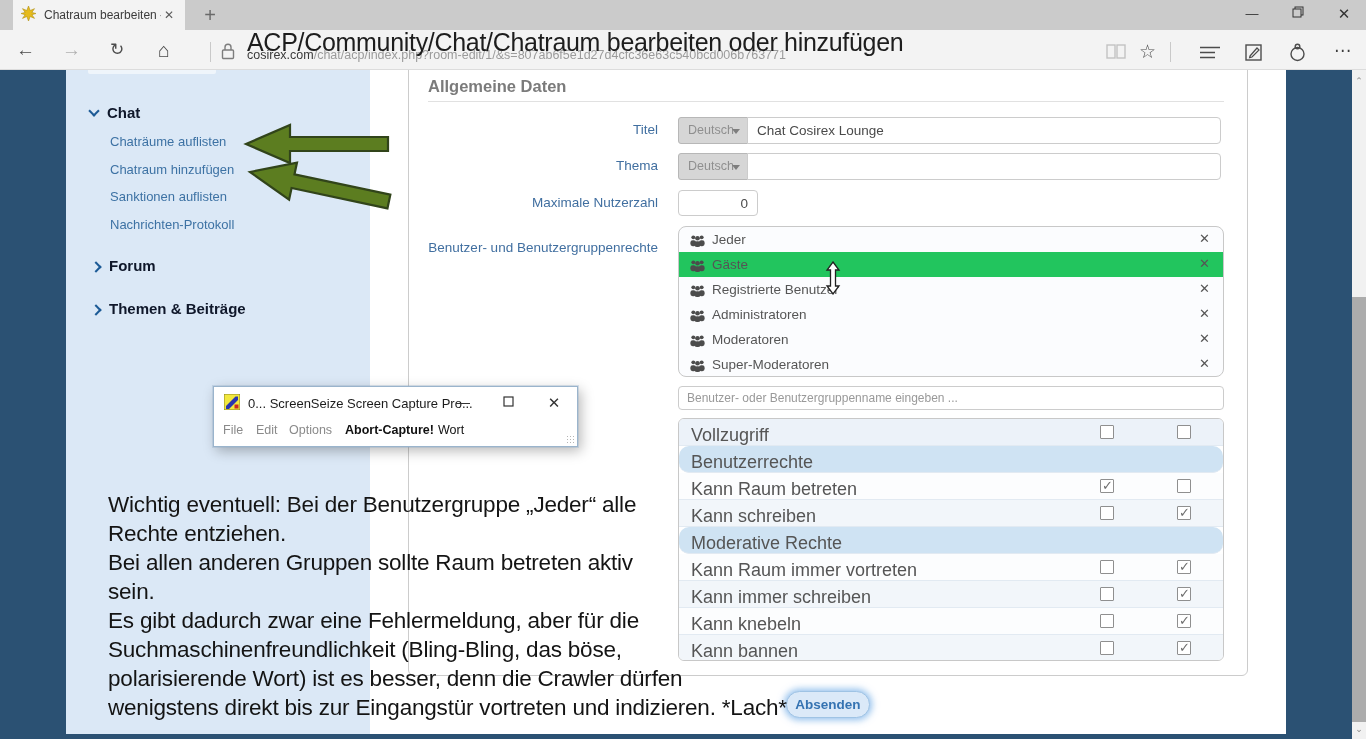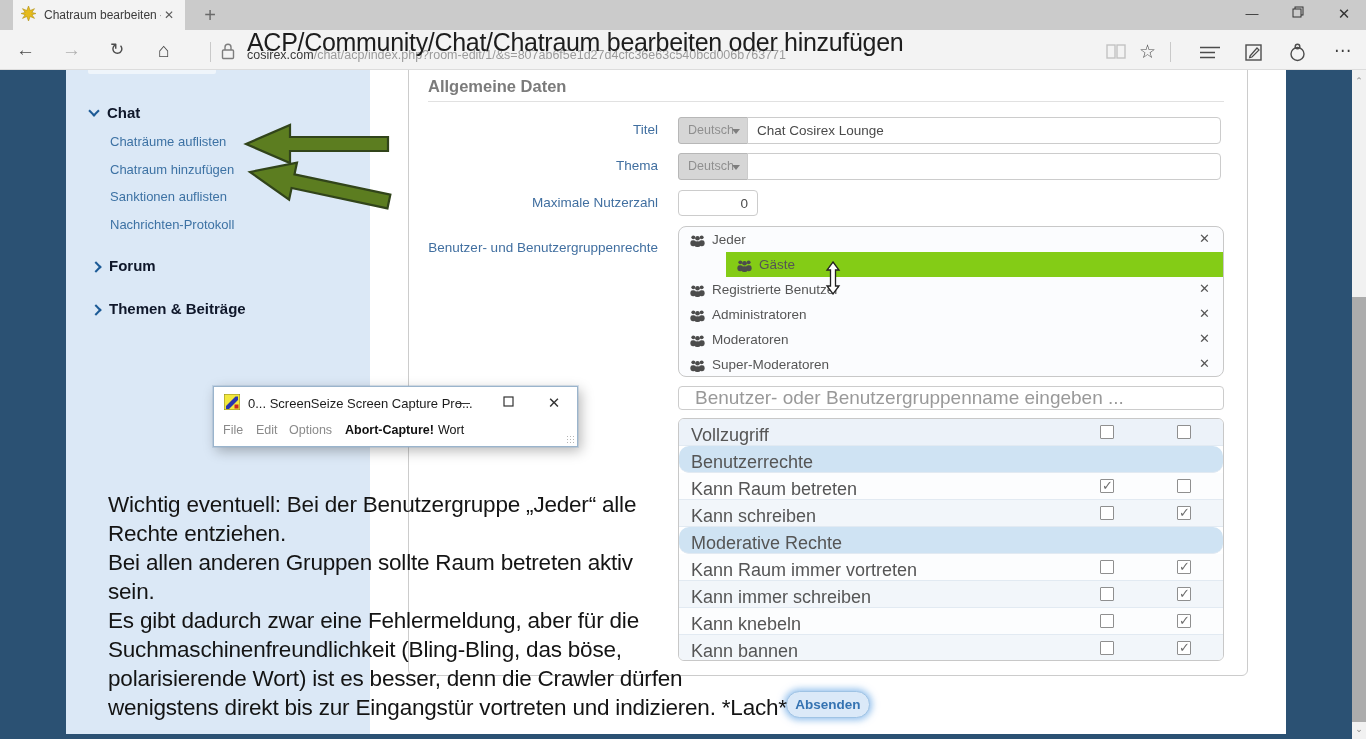--- a/index.html
+++ b/index.html
@@ -54,26 +54,26 @@
   .sect-title { left:428px; top:77px; font-size:16.5px; font-weight:bold; color:#7b7b7b; z-index:4; }
   .sect-line { left:428px; top:101px; width:796px; height:1px; background:#e1e1e1; z-index:4; }
   .flabel { left:408px; width:250px; text-align:right; font-size:13.5px; color:#416fa0; z-index:4; }
   .langsel { width:70px; height:27px; background:#d6d6d6; border:1px solid #b7b7b7; border-radius:3px 0 0 3px; color:#8f8f8f; font-size:12.5px; line-height:25px; padding-left:9px; z-index:4; }
   .langsel .arr { position:absolute; right:7px; top:11px; width:0; height:0; border-left:4px solid transparent; border-right:4px solid transparent; border-top:5px solid #7e7e7e; }
   .tinput { height:27px; border:1px solid #cccccc; border-radius:0 4px 4px 0; font-size:13.5px; color:#4a4a4a; padding:0 9px; z-index:4; background:#fff; font-family:inherit; }
   .ninput { width:80px; height:26px; border:1px solid #cccccc; border-radius:4px; font-size:13.5px; color:#4a4a4a; text-align:right; padding:0 9px; z-index:4; font-family:inherit; }
 
   .grouplist { left:678px; top:226px; width:546px; height:151px; border:1px solid #c8c8c8; border-radius:8px; background:#fbfcfe; overflow:hidden; z-index:4; }
   .grow { position:absolute; left:0; width:100%; height:25px; }
-  .grow.hl { background:#84cc16;margin-left:47px; }
+  .grow.hl { background:#22c55e; }
   .grow .uico { position:absolute; left:11px; top:6px; }
   .grow .gname { position:absolute; left:33px; top:5px; font-size:13.5px; color:#555; }
   .grow .gdel { position:absolute; right:13px; top:4px; font-size:13px; font-weight:bold; color:#555; }
 
-  .ginput { left:678px; top:386px; width:546px; height:24px; border:1px solid #cccccc; border-radius:4px; font-size:19px; color:#4a4a4a; padding:0 16px; z-index:4; font-family:inherit; }
+  .ginput { left:678px; top:386px; width:546px; height:24px; border:1px solid #cccccc; border-radius:4px; font-size:12px; color:#4a4a4a; padding:0 8px; z-index:4; font-family:inherit; }
   .ginput::placeholder { color:#999; }
 
   .permtable { left:678px; top:418px; width:546px; height:243px; border:1px solid #c8c8c8; border-radius:6px; overflow:hidden; z-index:4; }
   .prow { position:absolute; left:0; width:100%; height:27px; border-bottom:1px solid #e2eaf2; }
   .prow .plabel { position:absolute; left:12px; top:6px; font-size:18px; color:#555; }
   .prow.psection { background:#cfe3f3;border-radius:10px; }
   .prow.pblue { background:#ecf2f9; }
   .prow.pa { background:#fcfdfe; }
   .prow.pb { background:#f2f6fa; }
   .cb { position:absolute; top:6px; width:14px; height:14px; background:#fff; border:1px solid #8f8f8f; border-radius:1px; }

